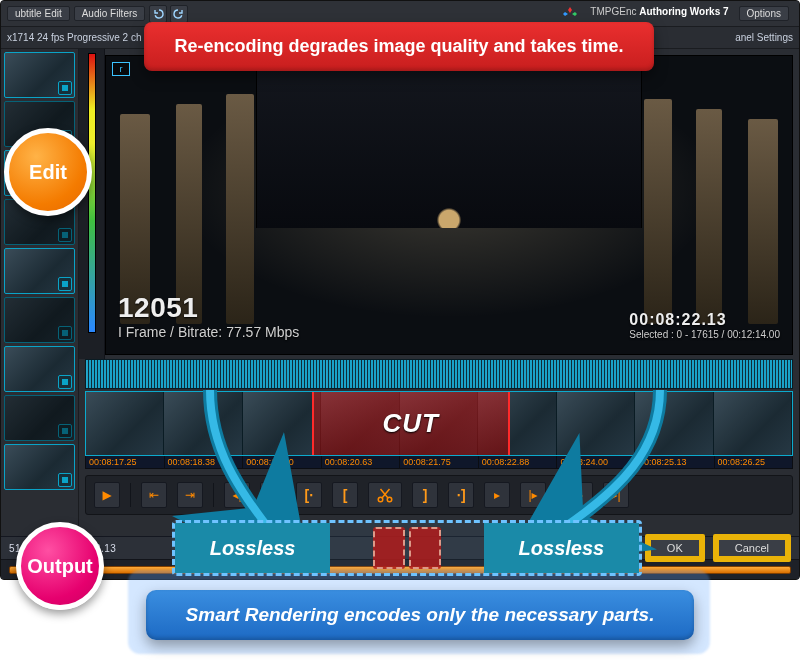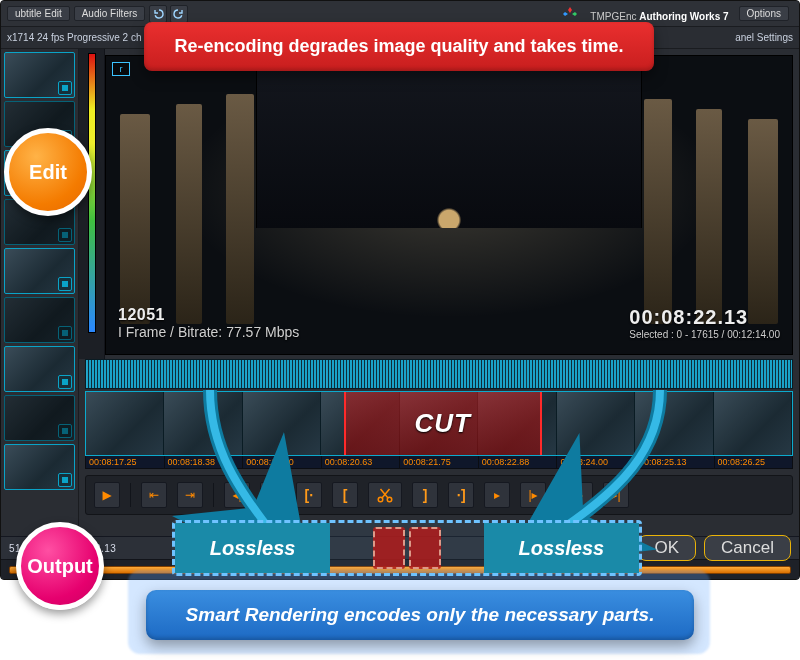--- a/index.html
+++ b/index.html
@@ -16,21 +16,21 @@
   }
   .tb-btn {
     background: #3a3e46; border: 1px solid #1f2228; color: #ddd;
     padding: 1px 7px; margin-right: 4px; border-radius: 2px; font-size: 10px;
   }
   .tb-ico {
     width: 18px; height: 18px; background: #3a3e46; border: 1px solid #1f2228;
     margin-right: 3px; border-radius: 2px; display: flex; align-items: center; justify-content: center; color:#cfe6ff;
   }
   .tb-sp { flex: 1; }
-  .brand { display:flex; align-items:flex-end; gap:12px; font-size:10px; color:#ccc; margin-right:10px;}
+  .brand { display:flex; align-items:flex-start; gap:12px; font-size:10px; color:#ccc; margin-right:10px;}
   .brand svg { display:block; }
   .brand-text{ font-size:10px; }
   .brand-text b{ color:#fff; font-weight:700;}
   .ribbon {
     display:flex; align-items:center; height:22px; padding:0 6px;
     background:#2a2d33; color:#c9d1df; font-size:10px; border-bottom:1px solid #1a1c20; gap:8px;
   }
   .ribbon .right{ margin-left:auto;}
   
   .body-area { position:absolute; top:48px; left:0; right:0; bottom:48px; }
@@ -85,23 +85,23 @@
   }
   .probe{
     position:absolute; left:6px; top:6px; width:18px; height:14px; border:1px solid #3bc3ff;
     color:#3bc3ff; font-size:9px; text-align:center; line-height:12px; background:rgba(0,0,0,.3);
   }
   .viewer-info{
     position:absolute; left:12px; right:12px; bottom:14px;
     display:flex; justify-content:space-between; align-items:flex-end;
     text-shadow:0 1px 2px #000; color:#eee;
   }
-  .vi-left .big{ font-size:16px; font-weight:600; letter-spacing:.5px;}
+  .vi-left .big{ font-size:28px; font-weight:600; letter-spacing:.5px;}
   .vi-left .small{ font-size:14px; color:#cfcfcf;}
-  .vi-right .big{ font-size:20px; font-weight:600; letter-spacing:1px;}
+  .vi-right .big{ font-size:16px; font-weight:600; letter-spacing:1px;}
   .vi-right .small{ font-size:10px; text-align:right; color:#cfcfcf;}
   
   .wave{
     height:30px; margin:0 6px; background:#0f2d3a;
     background-image:
       linear-gradient(90deg, rgba(255,255,255,.05) 0 1px, transparent 1px),
       repeating-linear-gradient(90deg, #1aa3c9 0 2px, #0f2d3a 2px 3px);
     background-size: 40px 100%, 3px 100%;
     border:1px solid #0a1c24;
   }
@@ -112,21 +112,20 @@
   }
   .tclip{ flex:1; border-right:1px solid #0a1c24; background:linear-gradient(135deg,#3a4c58,#1b2a33 60%,#263844);}
   .tclip:last-child{border-right:none;}
   .cut-over{
     position:absolute; top:0; bottom:0; left:32%; width:28%;
     background:linear-gradient(rgba(200,30,30,.55),rgba(140,10,10,.65));
     border-left:2px solid #ff2a2a; border-right:2px solid #ff2a2a;
     display:flex; align-items:center; justify-content:center;
     color:#fff; font-weight:800; font-size:26px; letter-spacing:1px; font-style:italic;
     text-shadow:0 1px 2px #000;
-    margin-left:32px;
   }
   .tc-row{
     display:flex; font-size:9px; color:#ff8a00; background:#0f172a;
     border:1px solid #0b0d12; border-top:none;
   }
   .tc-row span{ flex:1; padding:1px 3px; border-right:1px solid #0b0d12;}
   .tc-row span:last-child{border-right:none;}
   
   .ctrl-strip{
     height:40px; margin:6px 6px 0 6px; display:flex; gap:10px; align-items:center;
@@ -156,22 +155,22 @@
   .ruler{
     height:20px; background:#1e2128; display:flex; align-items:center; padding:0 8px;
     border-top:1px solid #12141a;
   }
   .ruler-bar{
     height:8px; flex:1; background:linear-gradient(90deg,#ff8a00,#ff8a00);
     border:1px solid #803f00; border-radius:2px;
     background-image:linear-gradient(#ffab3a,#d96f00);
   }
   .foot-btn{
-    background:#3a3e46; border:1px solid #eab308; color:#ddd;
-    padding:2px 16px; margin-left:8px; border-radius:8px; font-size:17px;
+    background:#3a3e46; border:6px solid #eab308; color:#ddd;
+    padding:2px 16px; margin-left:8px; border-radius:2px; font-size:11px;
   }
   
   .red-banner{
     position:absolute; left:144px; top:22px; width:510px;
     background:linear-gradient(#ea2f2f,#c81e1e);
     border-radius:8px; color:#fff; font-weight:700; font-size:18px;
     text-align:center; padding:14px 10px;
     box-shadow:0 6px 14px rgba(0,0,0,.4), inset 0 -2px 4px rgba(0,0,0,.2);
   }
   .badge-circle{

